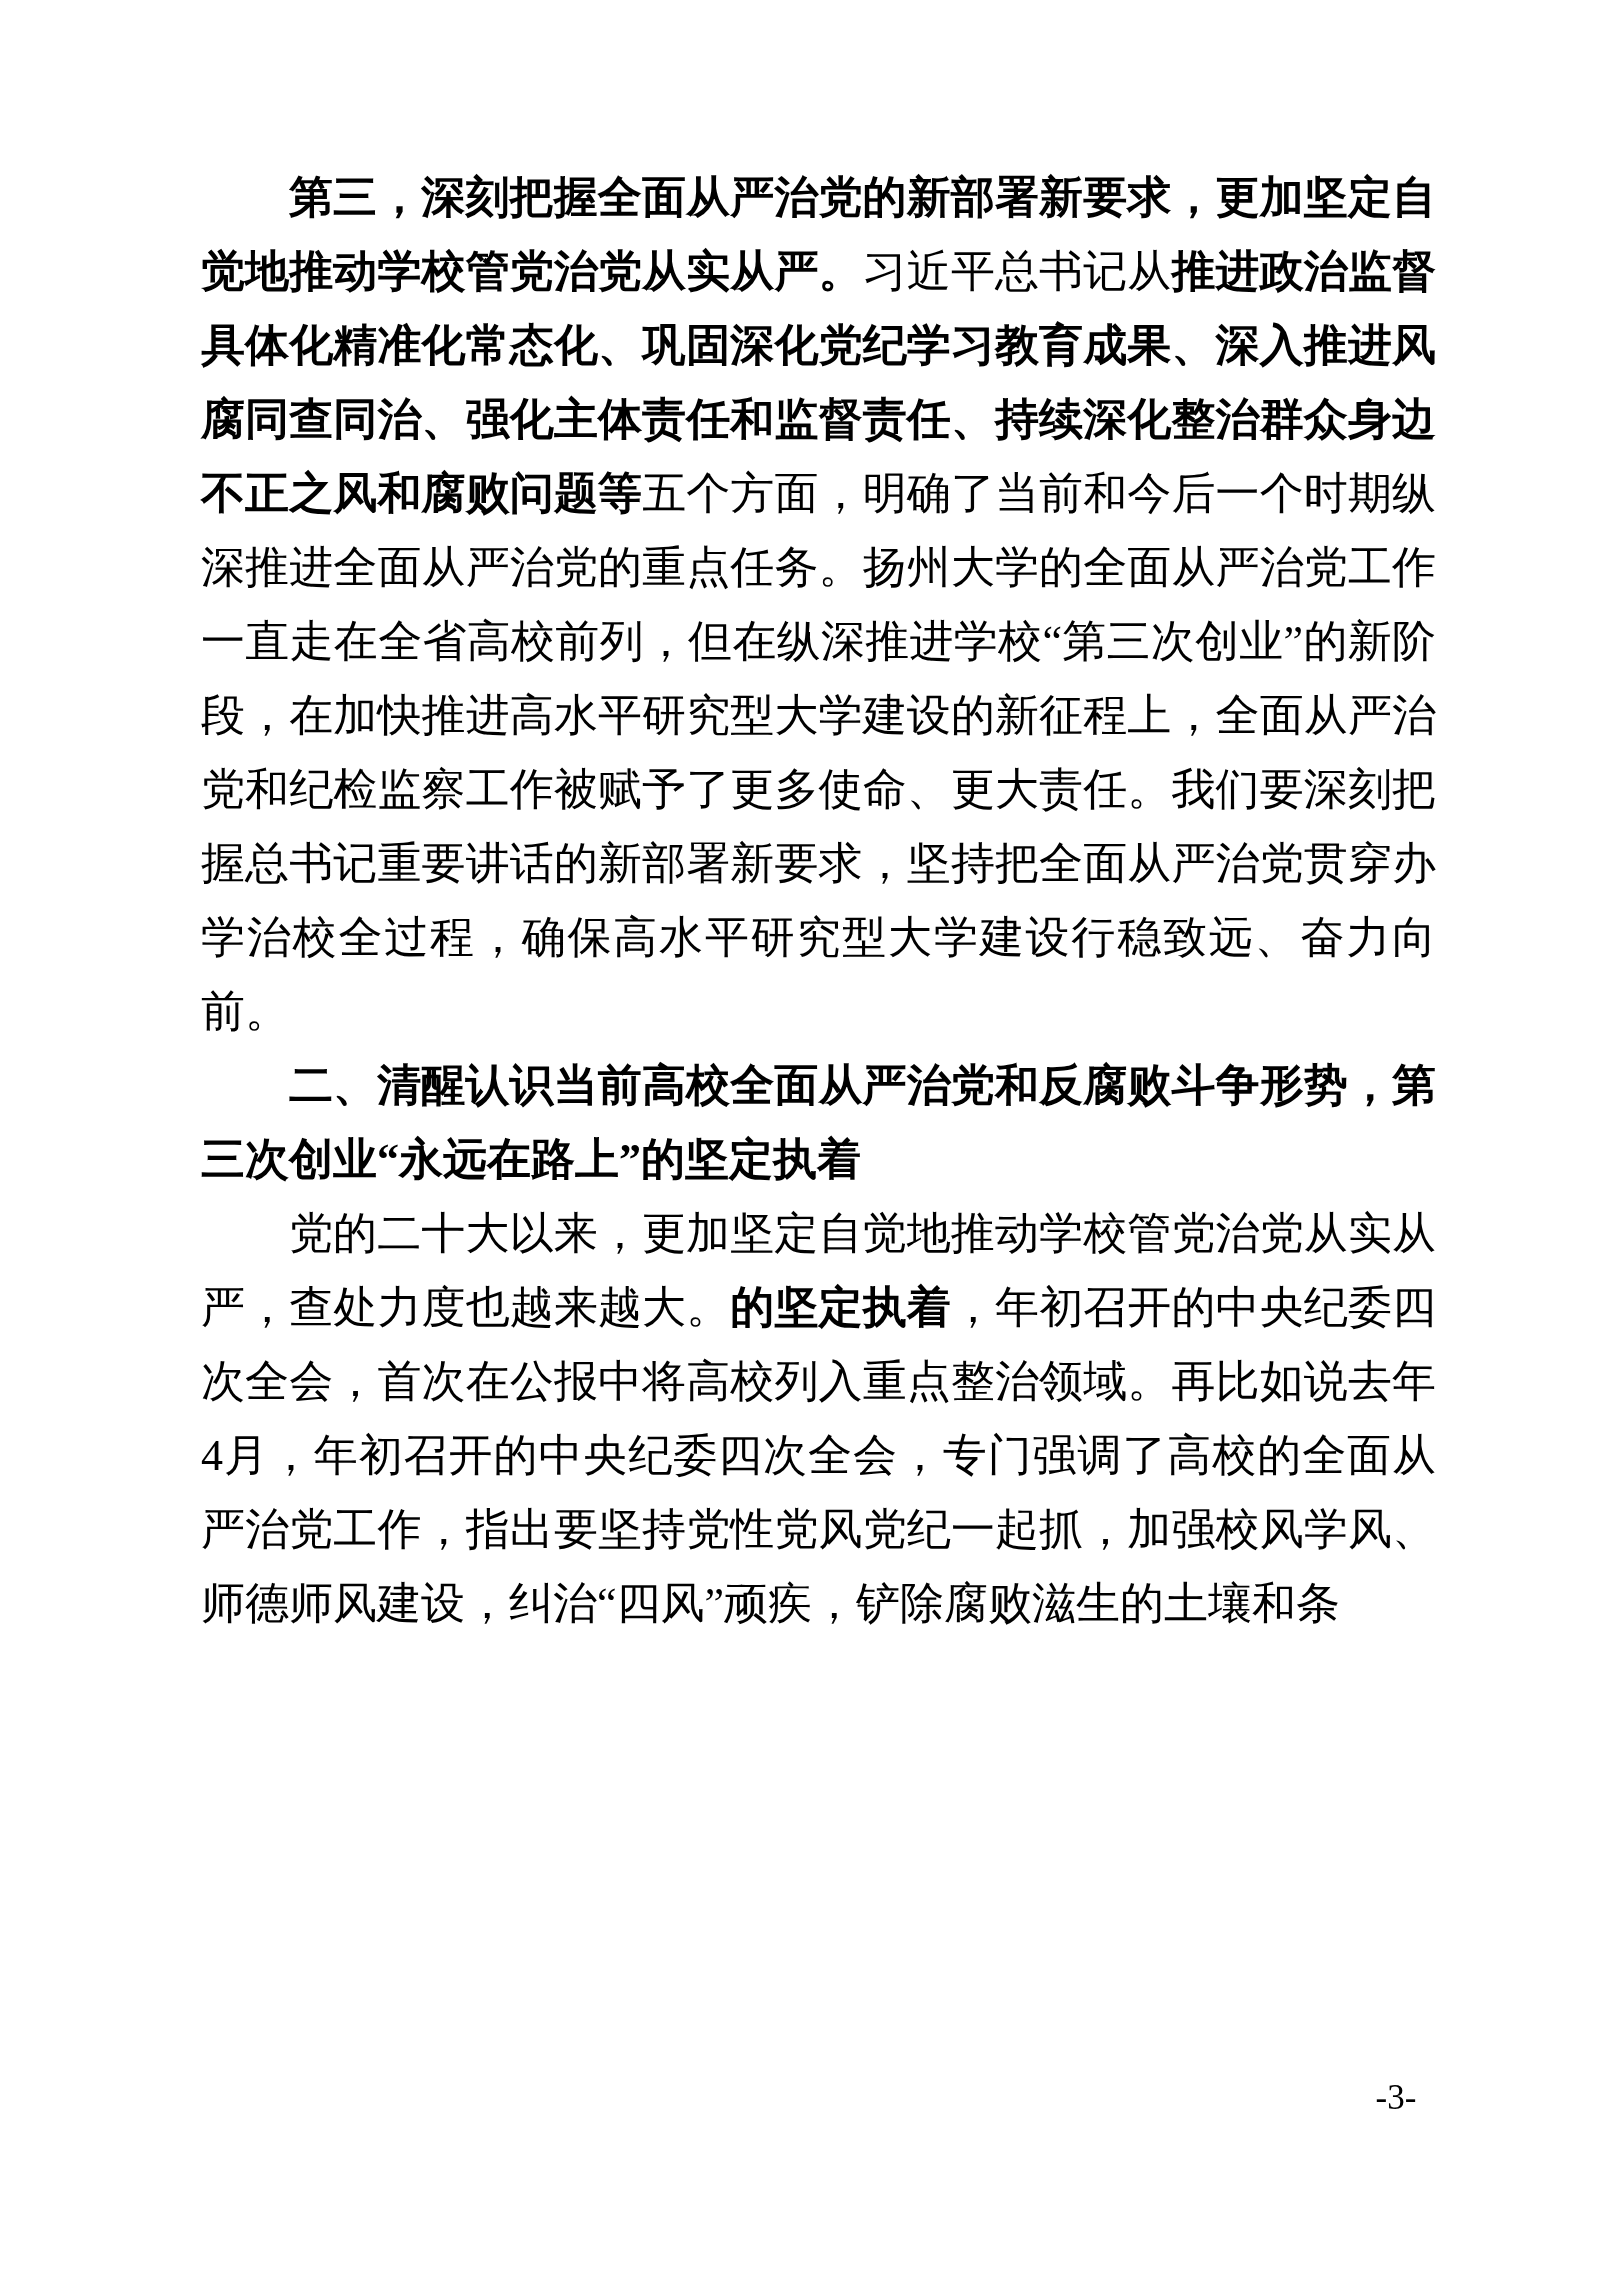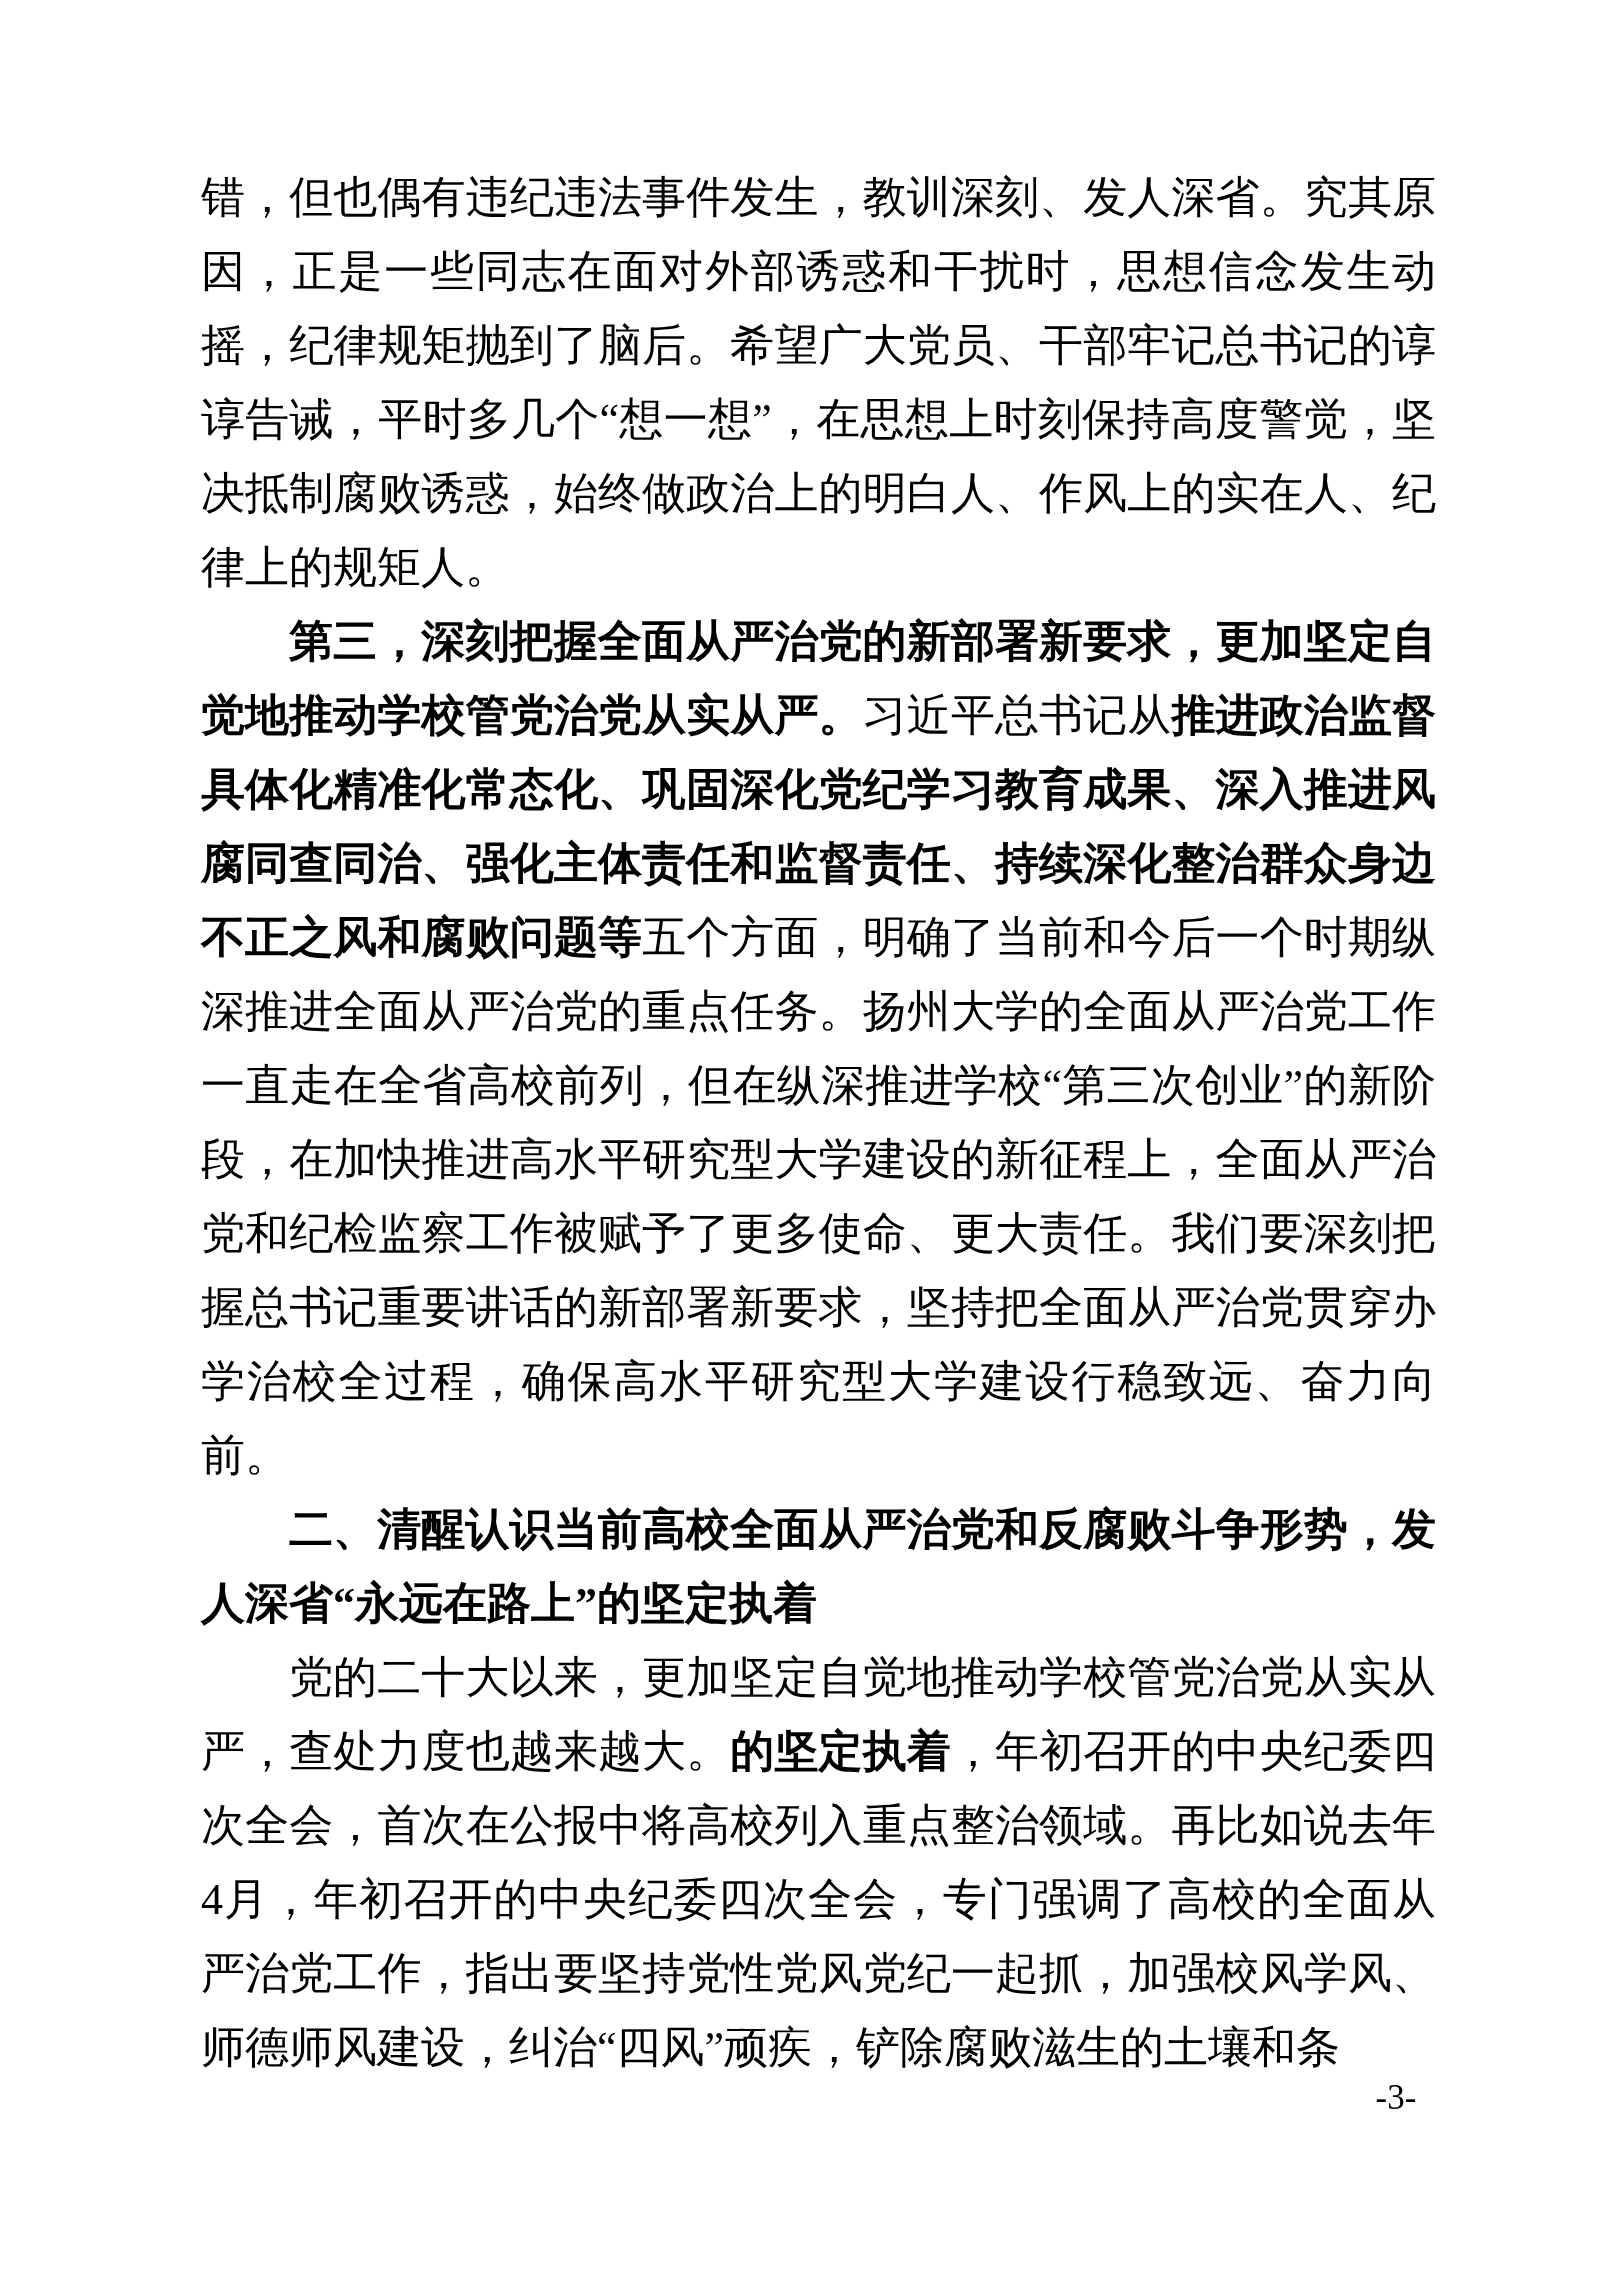--- a/index.html
+++ b/index.html
@@ -38,20 +38,19 @@
     line-height: 55px;
     font-family: "Liberation Serif", "DejaVu Serif", serif;
     color: #000000;
   }
 </style>
 </head>
 <body>
 
 <div class="page">
   <div class="content">
-      <div class="para"><span class="seg">错，但也偶有违纪违法事件发生，教训深刻、发人深省。究其原因，正是一些同志在面对外部诱惑和干扰时，思想信念发生动摇，纪律规矩抛到了脑后。希望广大党员、干部牢记总书记的谆谆告诫，平时多几个“想一想”，在思想上时刻保持高度警觉，坚决抵制腐败诱惑，始终做政治上的明白人、作风上的实在人、纪律上的规矩人。</span></div>
       <div class="para indent"><span class="seg bold">第三，深刻把握全面从严治党的新部署新要求，更加坚定自觉地推动学校管党治党从实从严。</span><span class="seg">习近平总书记从</span><span class="seg bold">推进政治监督具体化精准化常态化、巩固深化党纪学习教育成果、深入推进风腐同查同治、强化主体责任和监督责任、持续深化整治群众身边不正之风和腐败问题等</span><span class="seg">五个方面，明确了当前和今后一个时期纵深推进全面从严治党的重点任务。扬州大学的全面从严治党工作一直走在全省高校前列，但在纵深推进学校“第三次创业”的新阶段，在加快推进高水平研究型大学建设的新征程上，全面从严治党和纪检监察工作被赋予了更多使命、更大责任。我们要深刻把握总书记重要讲话的新部署新要求，坚持把全面从严治党贯穿办学治校全过程，确保高水平研究型大学建设行稳致远、奋力向前。</span></div>
-      <div class="para indent"><span class="seg bold">二、清醒认识当前高校全面从严治党和反腐败斗争形势，发人深省“永远在路上”的坚定执着</span></div>
+      <div class="para indent"><span class="seg bold">二、清醒认识当前高校全面从严治党和反腐败斗争形势，第三次创业“永远在路上”的坚定执着</span></div>
       <div class="para indent"><span class="seg">党的二十大以来，更加坚定自觉地推动学校管党治党从实从严，查处力度也越来越大。</span><span class="seg bold">的坚定执着</span><span class="seg">，年初召开的中央纪委四次全会，首次在公报中将高校列入重点整治领域。再比如说去年4月，年初召开的中央纪委四次全会，专门强调了高校的全面从严治党工作，指出要坚持党性党风党纪一起抓，加强校风学风、师德师风建设，纠治“四风”顽疾，铲除腐败滋生的土壤和条</span></div>
     </div>
   <div class="page-number">-3-</div>
 </div>
 
 
 </body></html>

